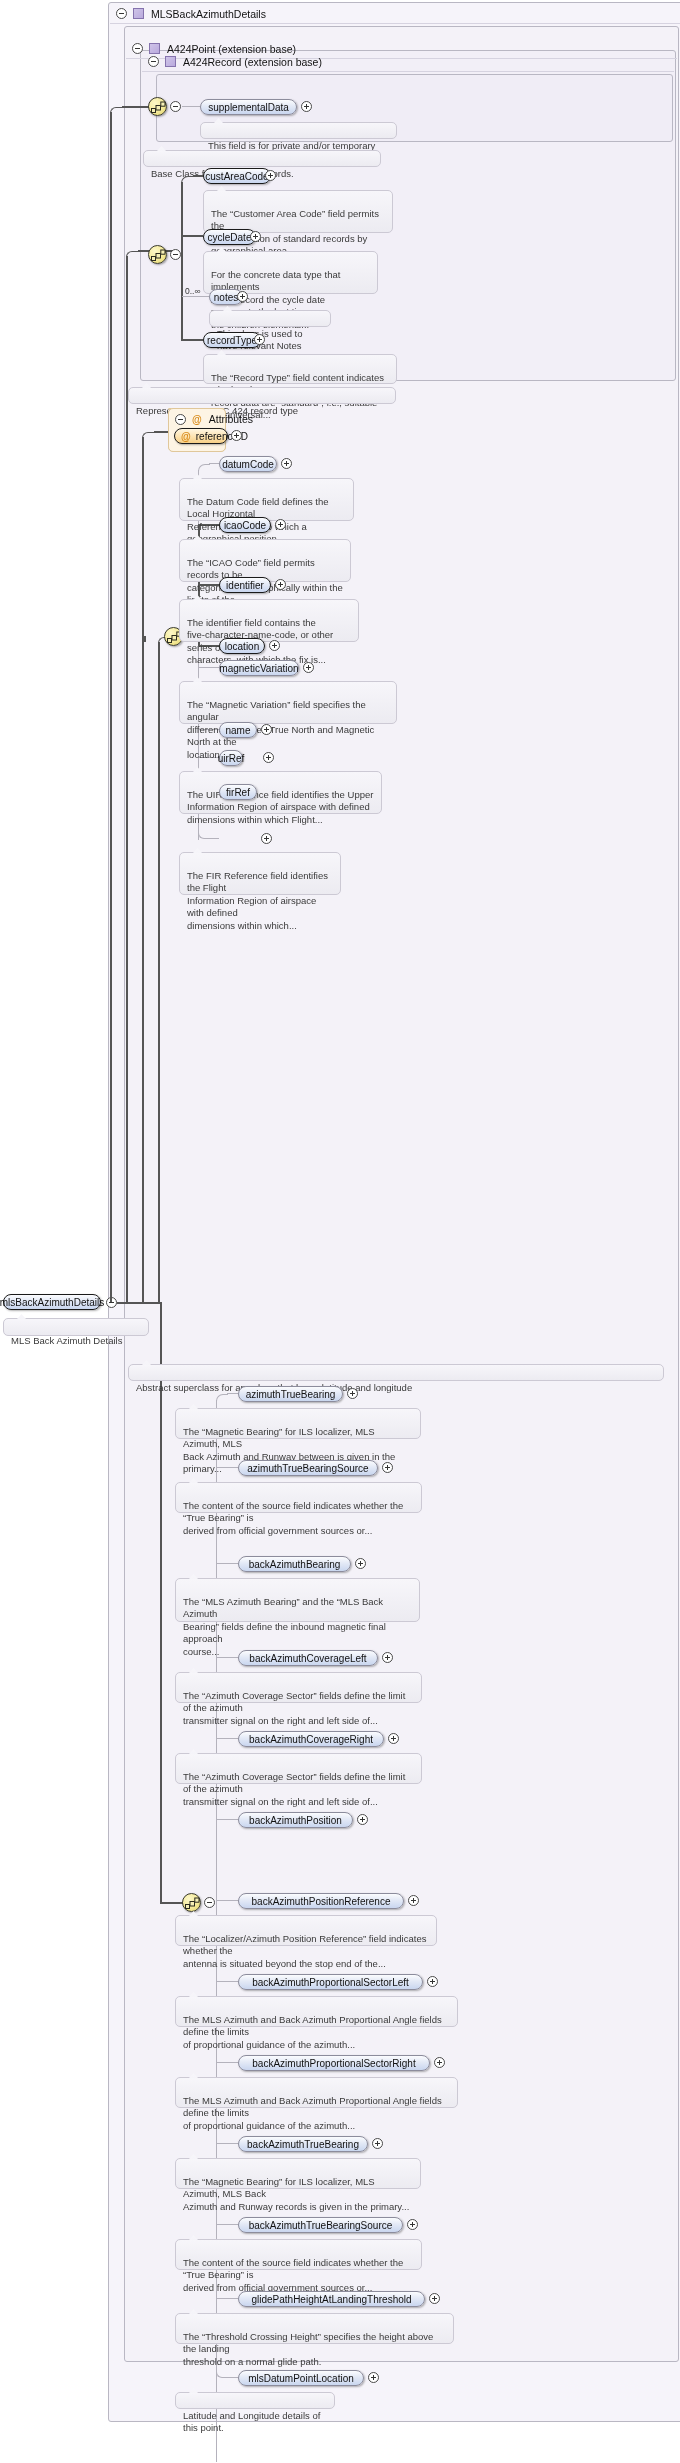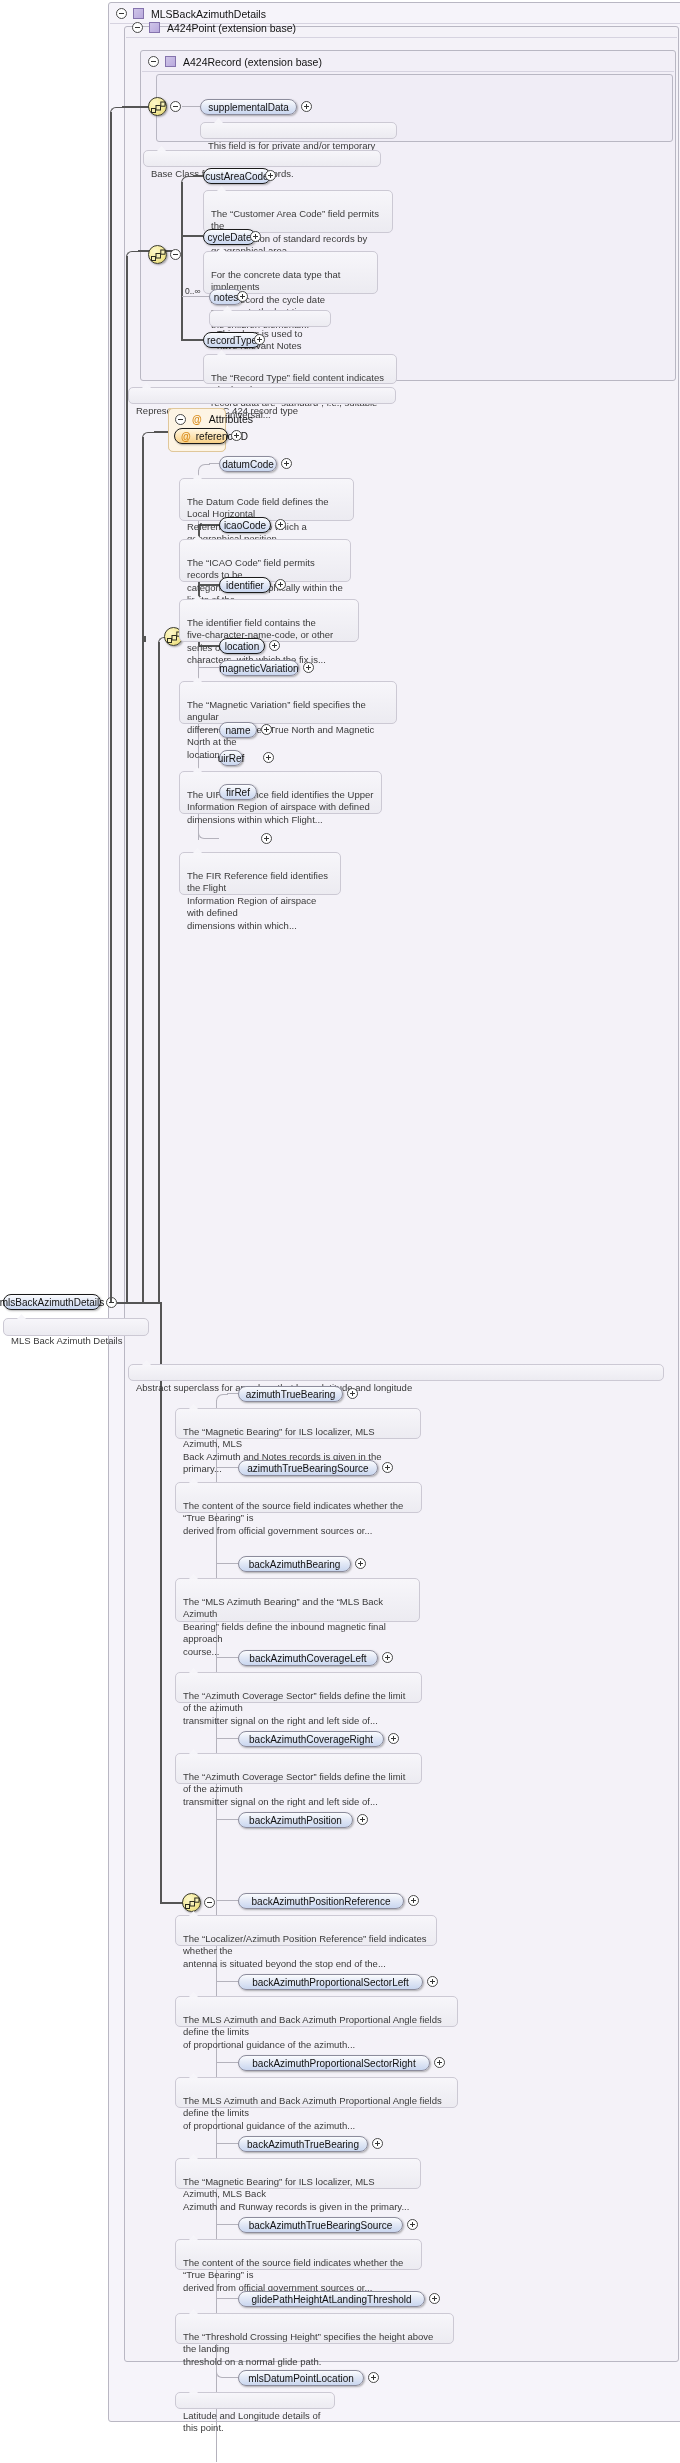--- a/index.html
+++ b/index.html
@@ -224,21 +224,21 @@
   <div class="grp lvl3" style="left:156px; top:74px; width:517px; height:68px;">
   </div>
 
   <div class="grp-head" style="left:110px; top:3px; width:571px;">
     <span class="toggle"></span>
     <span class="ctsq"></span>
     <span class="lbl">MLSBackAzimuthDetails</span>
     <span class="sep"></span>
   </div>
 
-  <div class="grp-head" style="left:126px; top:17px; width:551px;">
+  <div class="grp-head" style="left:126px; top:38px; width:551px;">
     <span class="toggle"></span>
     <span class="ctsq"></span>
     <span class="lbl">A424Point (extension base)</span>
     <span class="sep"></span>
   </div>
 
   <div class="grp-head" style="left:142px; top:51px; width:532px;">
     <span class="toggle"></span>
     <span class="ctsq"></span>
     <span class="lbl">A424Record (extension base)</span>
@@ -509,21 +509,21 @@
   <div class="ln thin" style="left:217px; top:2298px; width:21px; height:1px;"></div>
   <div class="lcorner thin" style="left:216px; top:2365px; width:12px; height:13px;"></div>
   <div class="ln thin" style="left:227px; top:2377px; width:11px; height:1px;"></div>
 
   <div class="pill opt" style="left:238px; top:1386px; width:105px;">
     <span>azimuthTrueBearing</span>
   </div>
   <span class="toggle plus" style="position:absolute; left:347px; top:1388px;"></span>
   <div class="doc" style="left:175px; top:1408px; width:246px; height:31px;">
     <span>The “Magnetic Bearing” for ILS localizer, MLS Azimuth, MLS
-Back Azimuth and Notes records is given in the primary...</span>
+Back Azimuth and Runway between is given in the primary...</span>
   </div>
 
   <div class="pill opt" style="left:238px; top:1460px; width:140px;">
     <span>azimuthTrueBearingSource</span>
   </div>
   <span class="toggle plus" style="position:absolute; left:382px; top:1462px;"></span>
   <div class="doc" style="left:175px; top:1482px; width:247px; height:31px;">
     <span>The content of the source field indicates whether the “True Bearing” is
 derived from official government sources or...</span>
   </div>

